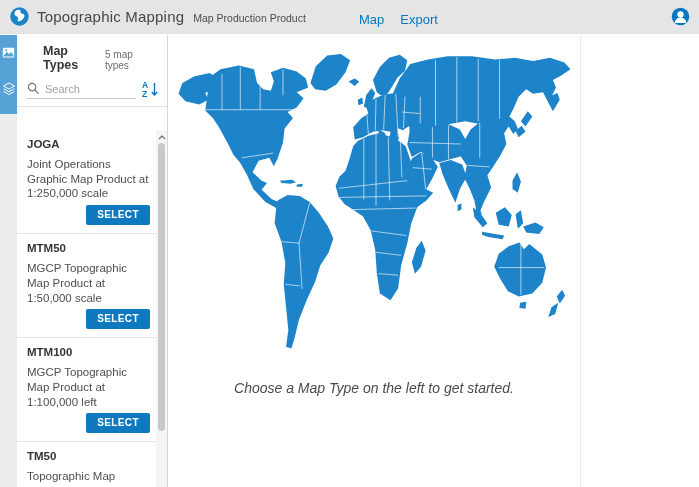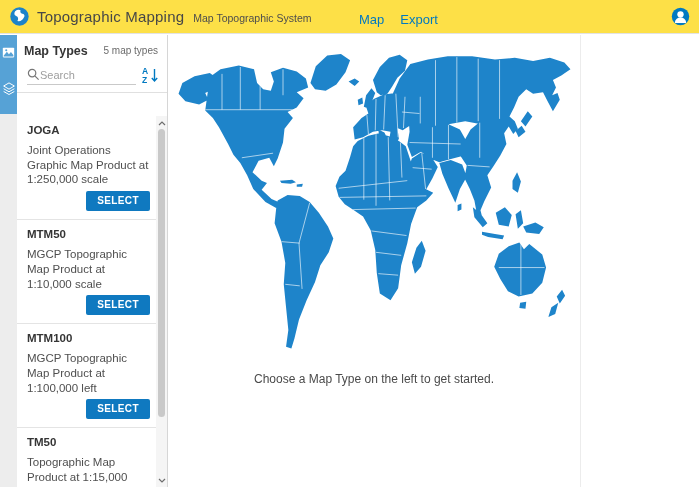--- a/index.html
+++ b/index.html
@@ -5,21 +5,21 @@
   * { box-sizing: border-box; }
   html,body { margin:0; padding:0; }
   body {
     width:699px; height:487px; overflow:hidden; position:relative;
     background:#fff; font-family:"Liberation Sans", sans-serif;
     -webkit-font-smoothing:antialiased;
   }
   
   .header{
     position:absolute; top:0; left:0; right:0; height:34px;
-    border-bottom:1px solid #e3e3e3; background:#fde047;
+    border-bottom:1px solid #e3e3e3; background:#e5e5e5;
     display:flex; align-items:center;
   }
   .brand{ display:flex; align-items:center; }
   .logo{ width:21px; height:21px; margin-left:9px; flex:none; }
   .app-title{ font-size:15px; color:#474747; margin-left:7px; white-space:nowrap; letter-spacing:.2px; }
   .app-subtitle{ font-size:10.5px; color:#4d4d4d; margin-left:9px; padding-top:3px; white-space:nowrap; }
   .tabs{ position:absolute; left:359px; top:0; height:40px; display:flex; gap:16px; }
   .tab{
     display:flex; align-items:center; height:100%; font-size:13px; color:#0079c1;
     border-bottom:2px solid transparent; padding-top:1px; cursor:pointer;
@@ -33,25 +33,25 @@
   
   .icon-strip{ width:17px; flex:none; background:#ededed; display:flex; flex-direction:column; }
   .strip-blue{ background:#56a2d6; padding:4px 0 13px; display:flex; flex-direction:column; gap:10px; align-items:center; }
   .strip-btn{ width:17px; height:26px; display:flex; align-items:center; justify-content:center; cursor:pointer; }
 
   
   .sidebar{
     width:151px; flex:none; background:#fff; border-right:1px solid #d6d6d6;
     position:relative; display:flex; flex-direction:column;
   }
-  .panel-header{ display:flex; justify-content:space-between; align-items:center; padding:9px 9px 0 0;margin-left:7px; }
+  .panel-header{ display:flex; justify-content:space-between; align-items:flex-end; padding:9px 9px 0 26px; }
   .panel-title{ font-size:12.5px; font-weight:700; color:#353535; }
   .panel-count{ font-size:10px; color:#6b6b6b; padding-bottom:1px; }
   .search-row{ display:flex; align-items:flex-end; gap:5px; padding:8px 8px 7px 10px; border-bottom:1px solid #e0e0e0; }
-  .search-box{ flex:1; display:flex; align-items:center; border-bottom:1px solid #c9c9c9; padding-bottom:3px; }
+  .search-box{ flex:1; display:flex; align-items:center; gap:5px; border-bottom:1px solid #c9c9c9; padding-bottom:3px; }
   .search-input{ border:0; outline:0; padding:0; width:60px; flex:1; font-size:11px; color:#444; font-family:inherit; background:transparent; }
   .search-input::placeholder{ color:#9e9e9e; }
   .sort-btn{ width:18px; height:19px; flex:none; cursor:pointer; }
 
   .list{ flex:1; overflow:hidden; position:relative; padding-right:11px;margin-top:23px; }
   .map-item{ padding:8px 6px 4px 10px; border-bottom:1px solid #e4e4e4; }
   .item-title{ font-size:11.5px; font-weight:700; color:#353535; }
   .item-desc{ font-size:11.5px; color:#4f4f4f; line-height:1.28; margin-top:7px; }
   .select-btn{
     display:block; margin:4px 0 4px auto; background:#0f79c0; color:#fff; border:0;
@@ -63,33 +63,33 @@
   }
   .scroll-up, .scroll-down{ position:absolute; left:0; width:11px; height:12px; display:flex; align-items:center; justify-content:center; cursor:pointer; }
   .scroll-up{ top:1px; } .scroll-down{ bottom:4px; }
   .scroll-thumb{ position:absolute; top:13px; left:2px; width:7px; height:288px; background:#c9c9c9; border-radius:4px; cursor:grab; }
 
   
   .main{ flex:1; position:relative; background:#fff; }
   .welcome{ position:absolute; left:0; top:0; bottom:0; width:413px; border-right:1px solid #ececec; text-align:center; }
   .welcome-title{ margin-top:20px; font-size:15.5px; color:#4c4c4c; }
   .map-wrap{ margin-top:16px; }
-  .instruction{ font-size:12px; color:#4a4a4a; margin-top:12px; }
+  .instruction{ font-size:14px; color:#4a4a4a; margin-top:20px;font-style:italic; }
 </style>
 </head>
 <body>
 
 <div class="header">
   <div class="brand">
     <svg class="logo" viewBox="0 0 24 24">
       <circle cx="12" cy="12" r="10.5" fill="#1c83c9"></circle>
       <path fill="#ffffff" d="M7,6 q3,-2.4 6.2,-1.2 q-1,3 2,4.1 q3,0.6 2.4,3.1 q-2.8,6.2 -8,5.2 q2.2,-4.2 -1.4,-5.8 Q4.8,10 7,6 Z"></path>
     </svg>
     <span class="app-title">Topographic Mapping</span>
-    <span class="app-subtitle">Map Topographic System</span>
+    <span class="app-subtitle">Map Production Product</span>
   </div>
   <div class="tabs">
     <div class="tab active">Map</div>
     <div class="tab">Export</div>
   </div>
   <svg class="avatar" viewBox="0 0 24 24">
     <circle cx="12" cy="12" r="11" fill="#0079c1"></circle>
     <circle cx="12" cy="9.3" r="4" fill="#ffffff"></circle>
     <path d="M4.8,20.2 a7.2,7.2 0 0 1 14.4,0 Z" fill="#ffffff"></path>
   </svg>
@@ -139,21 +139,21 @@
     <div class="list">
 
       <div class="map-item">
         <div class="item-title">JOGA</div>
         <div class="item-desc">Joint Operations Graphic Map Product at 1:250,000 scale</div>
         <button class="select-btn">SELECT</button>
       </div>
 
       <div class="map-item">
         <div class="item-title">MTM50</div>
-        <div class="item-desc">MGCP Topographic Map Product at 1:10,000 scale</div>
+        <div class="item-desc">MGCP Topographic Map Product at 1:50,000 scale</div>
         <button class="select-btn">SELECT</button>
       </div>
 
       <div class="map-item">
         <div class="item-title">MTM100</div>
         <div class="item-desc">MGCP Topographic Map Product at 1:100,000 left</div>
         <button class="select-btn">SELECT</button>
       </div>
 
       <div class="map-item">

